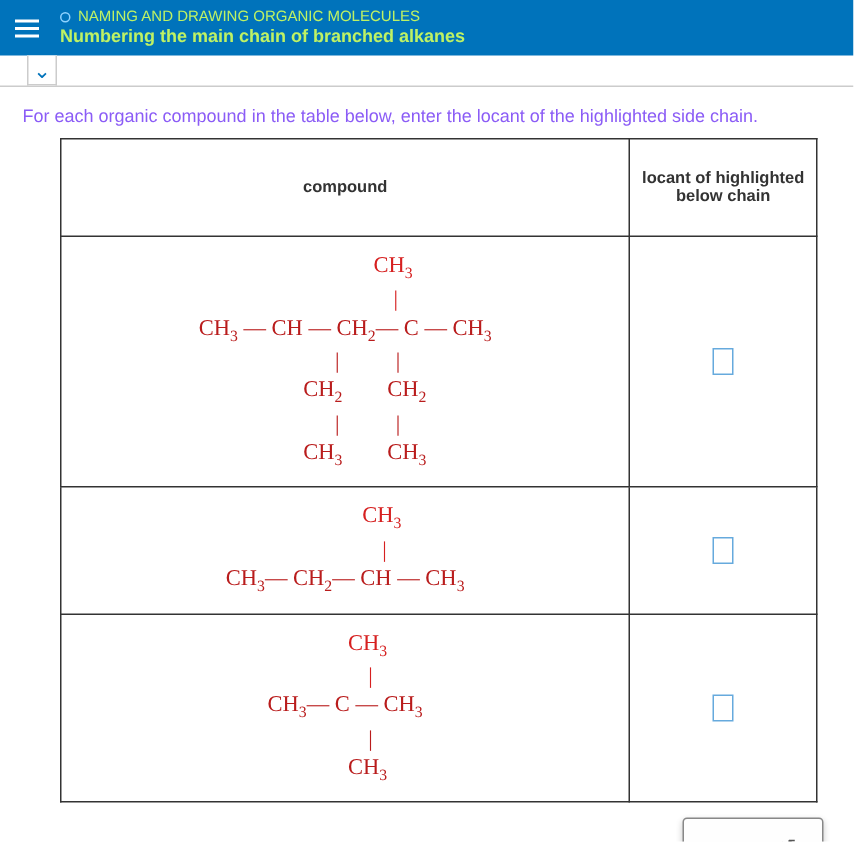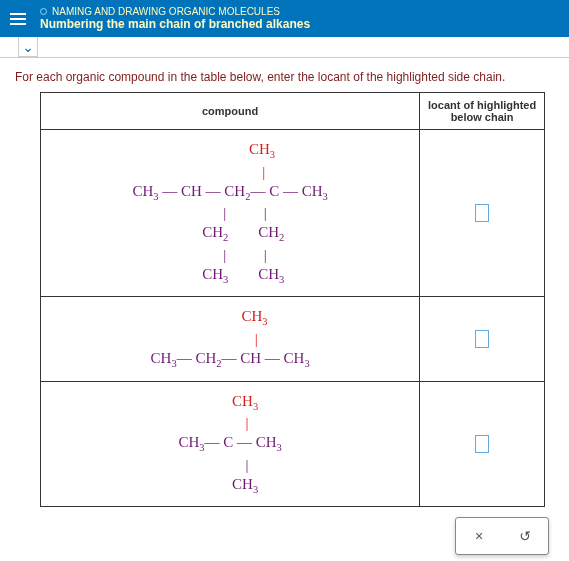--- a/index.html
+++ b/index.html
@@ -8,21 +8,21 @@
     font-family: Arial, Helvetica, sans-serif;
     width: 569px;
     height: 561px;
     background: #fff;
     color: #333;
     font-size: 12px;
     overflow: hidden;
   }
   .header {
     background: #0073bb;
-    color: #fef9c3;
+    color: #bef264;
     display: flex;
     align-items: center;
     padding: 6px 10px;
   }
   .hamburger {
     width: 20px; height: 20px;
     display: flex; flex-direction: column; justify-content: center;
     gap: 3px; margin-right: 10px; cursor: pointer;
   }
   .hamburger span { display:block; height:2px; background:#fff; width:16px; }
@@ -34,34 +34,34 @@
     padding:0 0 0 18px;
   }
   .chevron {
     display:inline-flex; align-items:center; justify-content:center;
     width:20px; height:20px; color:#0073bb; font-size:14px; cursor:pointer;
     background:#fff; border:1px solid #ccc; border-top:none;
     position:relative; top:0px;
   }
   .instructions {
     padding:12px 15px 8px 15px;
-    color:#7f1d1d; font-size:12px;
+    color:#8b5cf6; font-size:12px;
   }
   table.main {
     border-collapse: collapse;
     width: calc(100% - 40px);
     margin: 0 20px 0 40px;
     width: 505px;
   }
   table.main th, table.main td {
     border:1px solid #333;
   }
   table.main th {
     font-weight:bold; font-size:11px;
-    padding:6px 4px; text-align:center;
+    padding:20px 4px; text-align:center;
     background:#fff;
   }
   td.compound {
     width: 380px;
     padding: 10px 0;
     vertical-align: top;
   }
   td.locant {
     width: 125px;
     vertical-align: middle;
@@ -86,21 +86,21 @@
     display:flex;
     flex-direction:column;
     align-items:center;
     gap:1px;
   }
   .structure .row {
     white-space: pre;
     line-height:1.2;
   }
   .hl { color:#d62020; }
-  .blk { color:#701a75; }
+  .blk { color:#b91c1c; }
   .actions {
     margin: 10px 20px 0 0;
     display:flex; justify-content:flex-end;
   }
   .action-panel {
     border:1px solid #888; border-radius:3px;
     box-shadow: 0 2px 4px rgba(0,0,0,.2);
     padding:6px 10px;
     display:flex; gap:20px; align-items:center;
     background:#fefefe;

